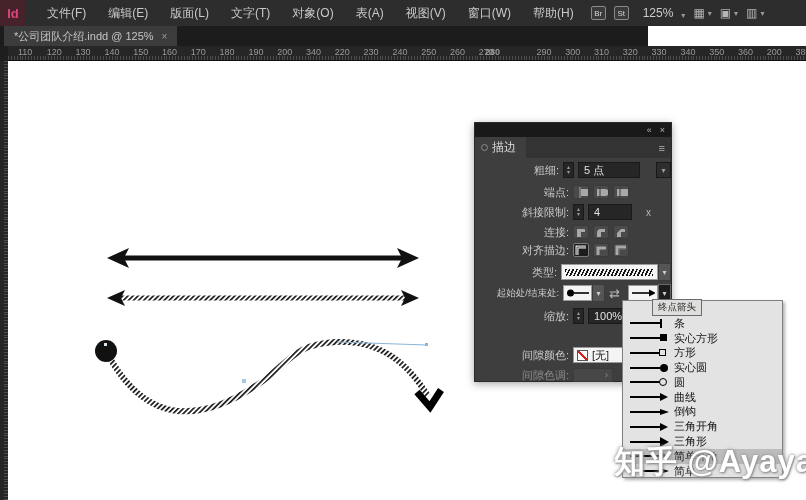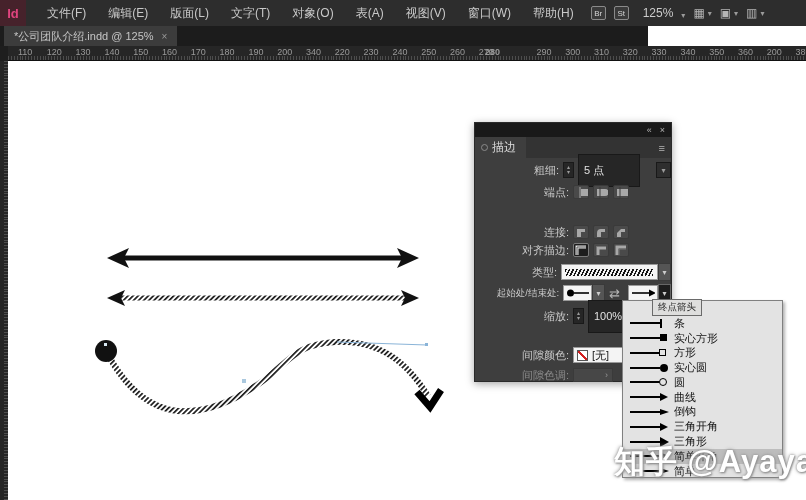--- a/index.html
+++ b/index.html
@@ -46,21 +46,21 @@
   .panel-tab-circle { width:7px; height:7px; border:1px solid #8a8a8a; border-radius:50%; }
   .panel-menu { margin-left:auto; margin-right:6px; color:#b5b5b5; font-size:11px; }
 
   .prow { position:absolute; left:0; width:100%; height:18px; display:flex; align-items:center; }
   .plabel { width:98px; text-align:right; color:#c9c9c9; font-size:11px; padding-right:4px; white-space:nowrap; }
   .plabel.small { font-size:9.5px; }
   .plabel.dim { color:#8a8a8a; }
   .pctrl { display:flex; align-items:center; gap:4px; }
 
   .stepper { width:11px; height:16px; background:#262626; border:1px solid #191919; display:flex; flex-direction:column; align-items:center; justify-content:center; color:#9a9a9a; font-size:6px; line-height:5px; }
-  .dark-field { background:#262626; border:1px solid #191919; color:#e0e0e0; font-size:11px; height:33px; display:flex; align-items:center; padding:0 5px; }
+  .dark-field { background:#262626; border:1px solid #191919; color:#e0e0e0; font-size:11px; height:16px; display:flex; align-items:center; padding:0 5px; }
   .dk-chev { width:15px; height:16px; background:#2e2e2e; border:1px solid #191919; color:#9a9a9a; font-size:8px; display:flex; align-items:center; justify-content:center; }
 
   .icon-btn { width:16px; height:14px; background:#4a4a4a; border:1px solid #3a3a3a; border-radius:2px; display:flex; align-items:center; justify-content:center; color:#a8a8a8; }
   .icon-btn.selected { background:#1d1d1d; border:1px solid #7a7a7a; color:#ececec; }
   .icon-btn svg { display:block; }
 
   .white-field { background:#f4f4f4; border:1px solid #9a9a9a; height:16px; display:flex; align-items:center; padding:0 3px; }
   .hatch-band { width:88px; height:7px; background:repeating-linear-gradient(115deg,#141414 0 1.6px,transparent 1.6px 3.4px); }
   .combo-chev { width:13px; height:18px; background:#555555; color:#cccccc; font-size:8px; display:flex; align-items:center; justify-content:center; border:1px solid #3a3a3a; }
   .combo-chev.pressed { background:#1d1d1d; border-color:#666; }
@@ -249,20 +249,31 @@
           </span>
         <span class="icon-btn">
             <svg width="13" height="11">
               <rect x="2" y="2" width="11" height="7" fill="currentColor"></rect>
               <rect x="4.5" y="0" width="1" height="11" fill="#3a3a3a"></rect>
             </svg>
           </span>
       </span>
     </div>
 
+    <div class="prow" style="top:80px;">
+      <span class="plabel">斜接限制:</span>
+      <span class="pctrl">
+        <span class="stepper">
+            <span>▴</span>
+            <span>▾</span>
+          </span>
+        <span class="dark-field" style="width:44px;">4</span>
+        <span style="color:#b5b5b5;font-size:10px;margin-left:10px;">x</span>
+      </span>
+    </div>
 
     <div class="prow" style="top:100px;">
       <span class="plabel">连接:</span>
       <span class="pctrl">
         <span class="icon-btn">
             <svg width="12" height="11">
               <path d="M2 10 V2 h8 v3 H6 v5 z" fill="currentColor"></path>
             </svg>
           </span>
         <span class="icon-btn">

